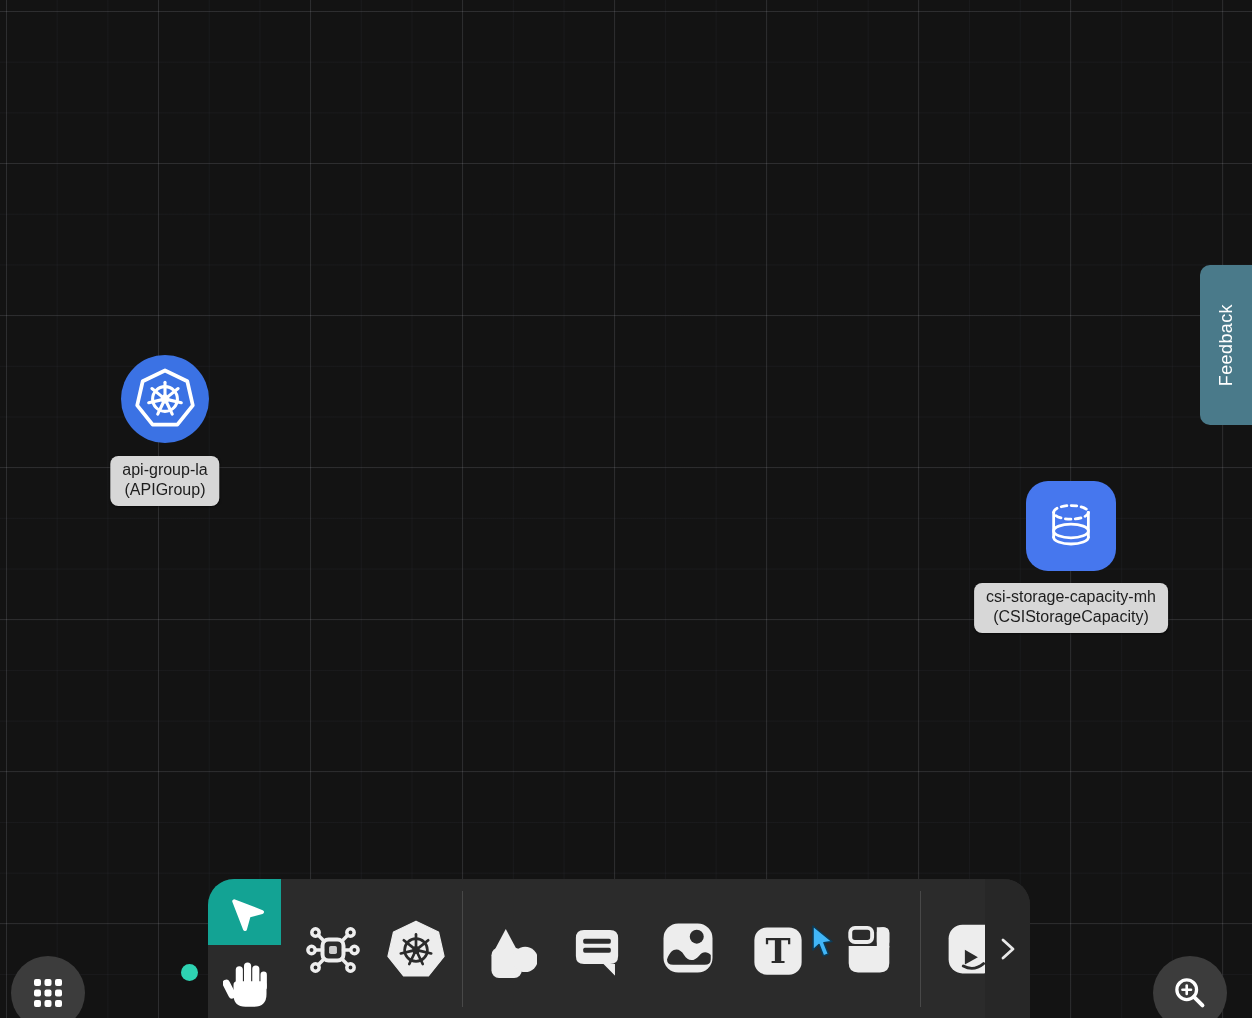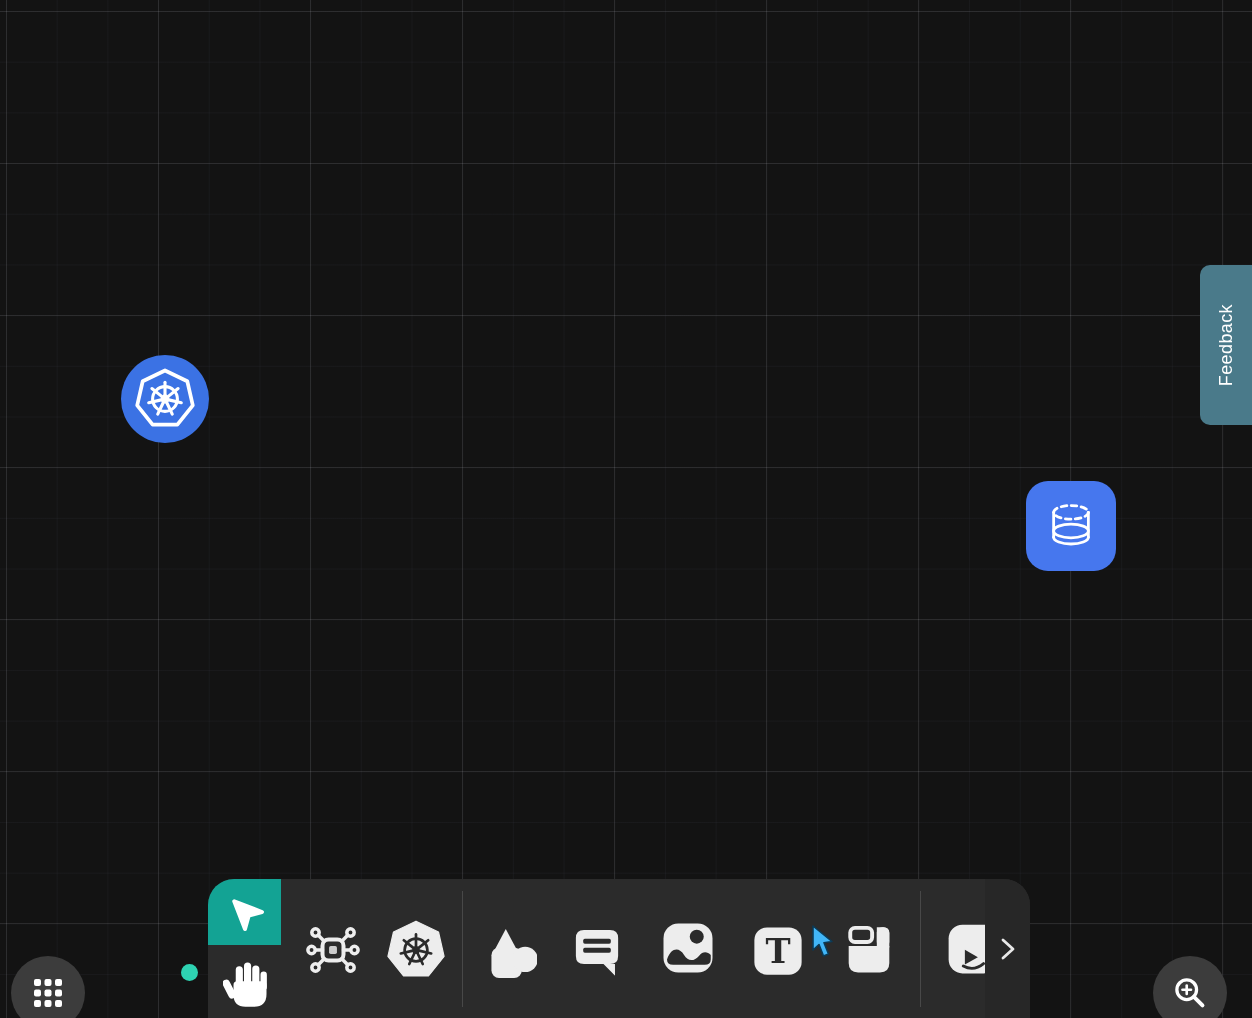--- a/index.html
+++ b/index.html
@@ -71,31 +71,39 @@
         <line x1="43.7" y1="45.0" x2="28.9" y2="33.2"></line>
         <line x1="42.2" y1="51.8" x2="23.7" y2="56.0"></line>
         <line x1="46.5" y1="57.2" x2="38.3" y2="74.3"></line>
         <line x1="53.5" y1="57.2" x2="61.7" y2="74.3"></line>
         <line x1="57.8" y1="51.8" x2="76.3" y2="56.0"></line>
         <line x1="56.3" y1="45.0" x2="71.1" y2="33.2"></line>
       </g>
       <circle cx="50" cy="50" r="7.5" fill="#ffffff"></circle>
     </svg>
   </div>
+  <div class="node-label" style="left:165px; top:456px;">
+    <div>api-group-la</div>
+    <div>(APIGroup)</div>
+  </div>
 
   <div class="node node-square" style="left:1026px; top:481px; background:#4677ee;">
     <svg width="62" height="62" viewBox="0 0 100 100">
       <g fill="none" stroke="#ffffff" stroke-width="4.5" stroke-linecap="round">
         <ellipse cx="50" cy="28" rx="28" ry="11" stroke-dasharray="9 7"></ellipse>
         <line x1="22" y1="28" x2="22" y2="68"></line>
         <line x1="78" y1="28" x2="78" y2="68"></line>
         <ellipse cx="50" cy="58" rx="28" ry="11"></ellipse>
         <path d="M22 68 A28 11 0 0 0 78 68"></path>
       </g>
     </svg>
+  </div>
+  <div class="node-label" style="left:1071px; top:583px;">
+    <div>csi-storage-capacity-mh</div>
+    <div>(CSIStorageCapacity)</div>
   </div>
 
   <div class="feedback-tab">
     <span>Feedback</span>
   </div>
 
   <div class="status-dot"></div>
 
   <div class="toolbar">
 

